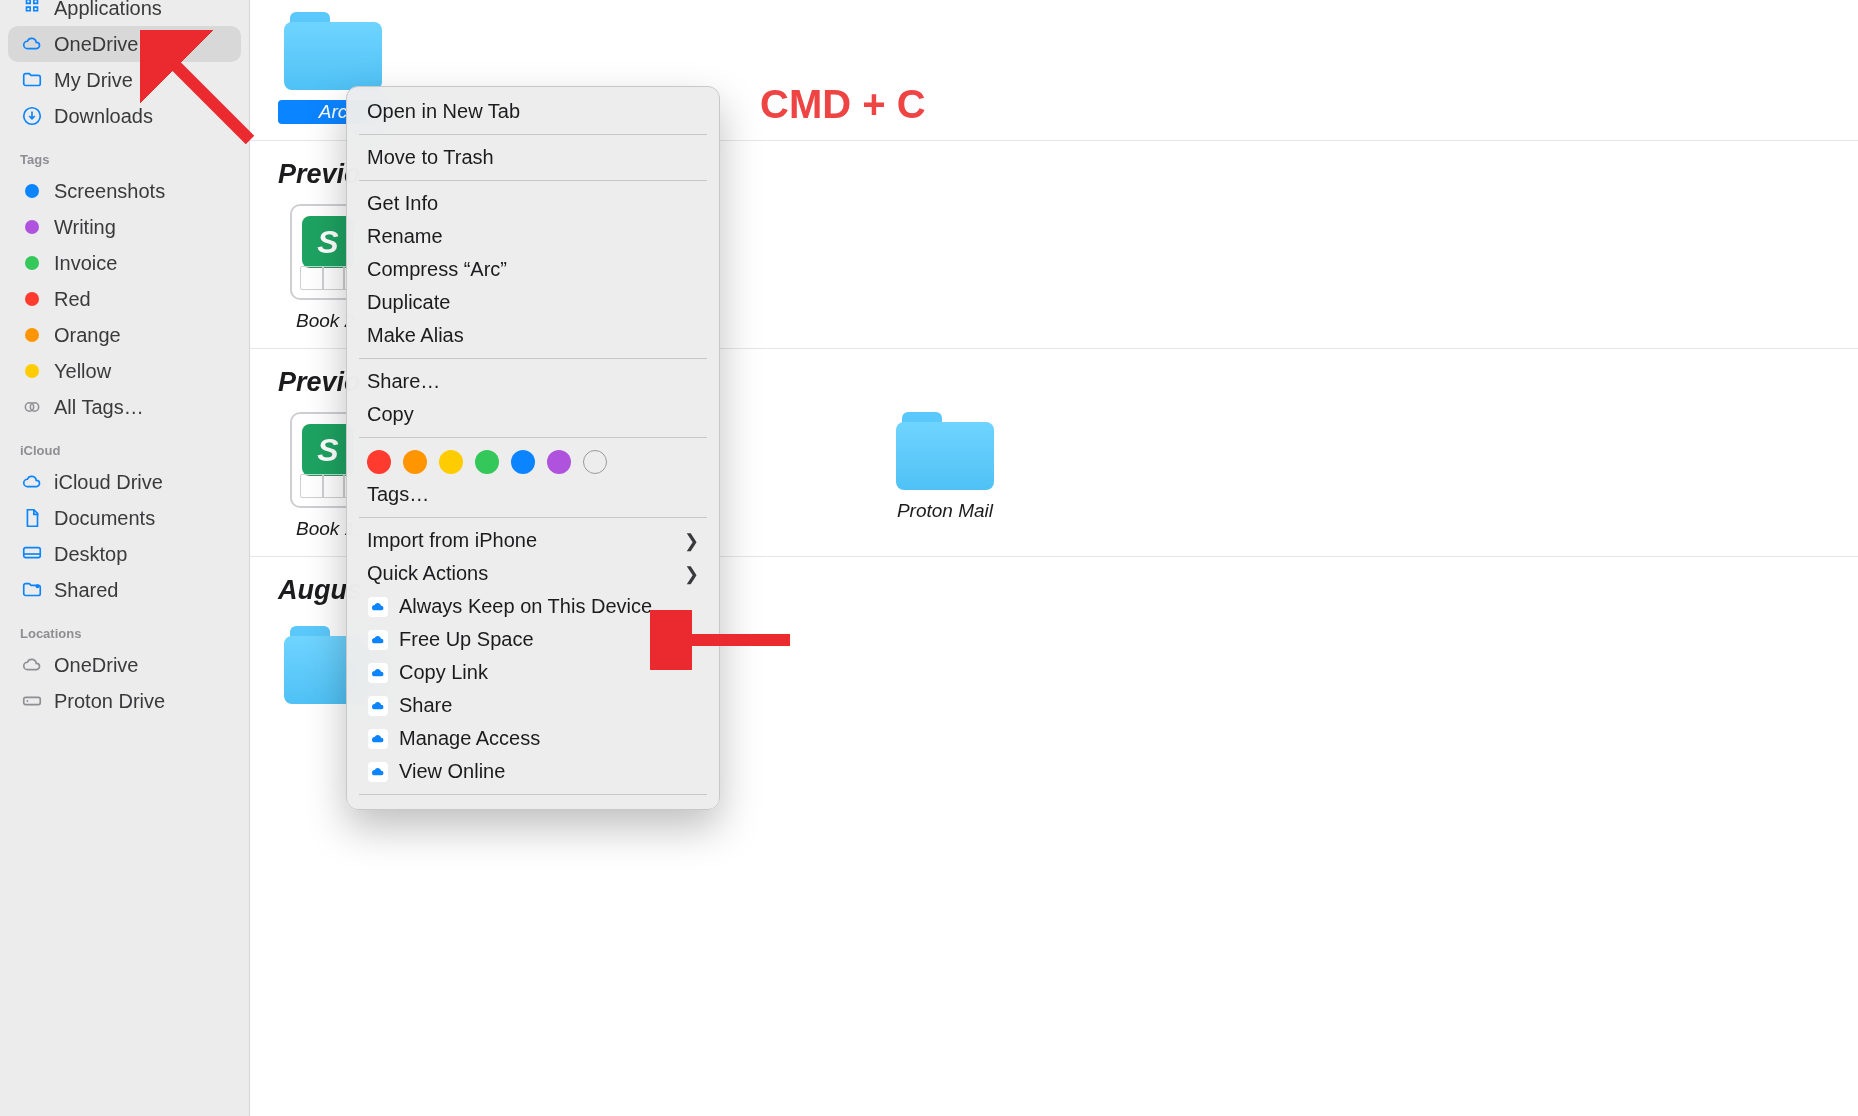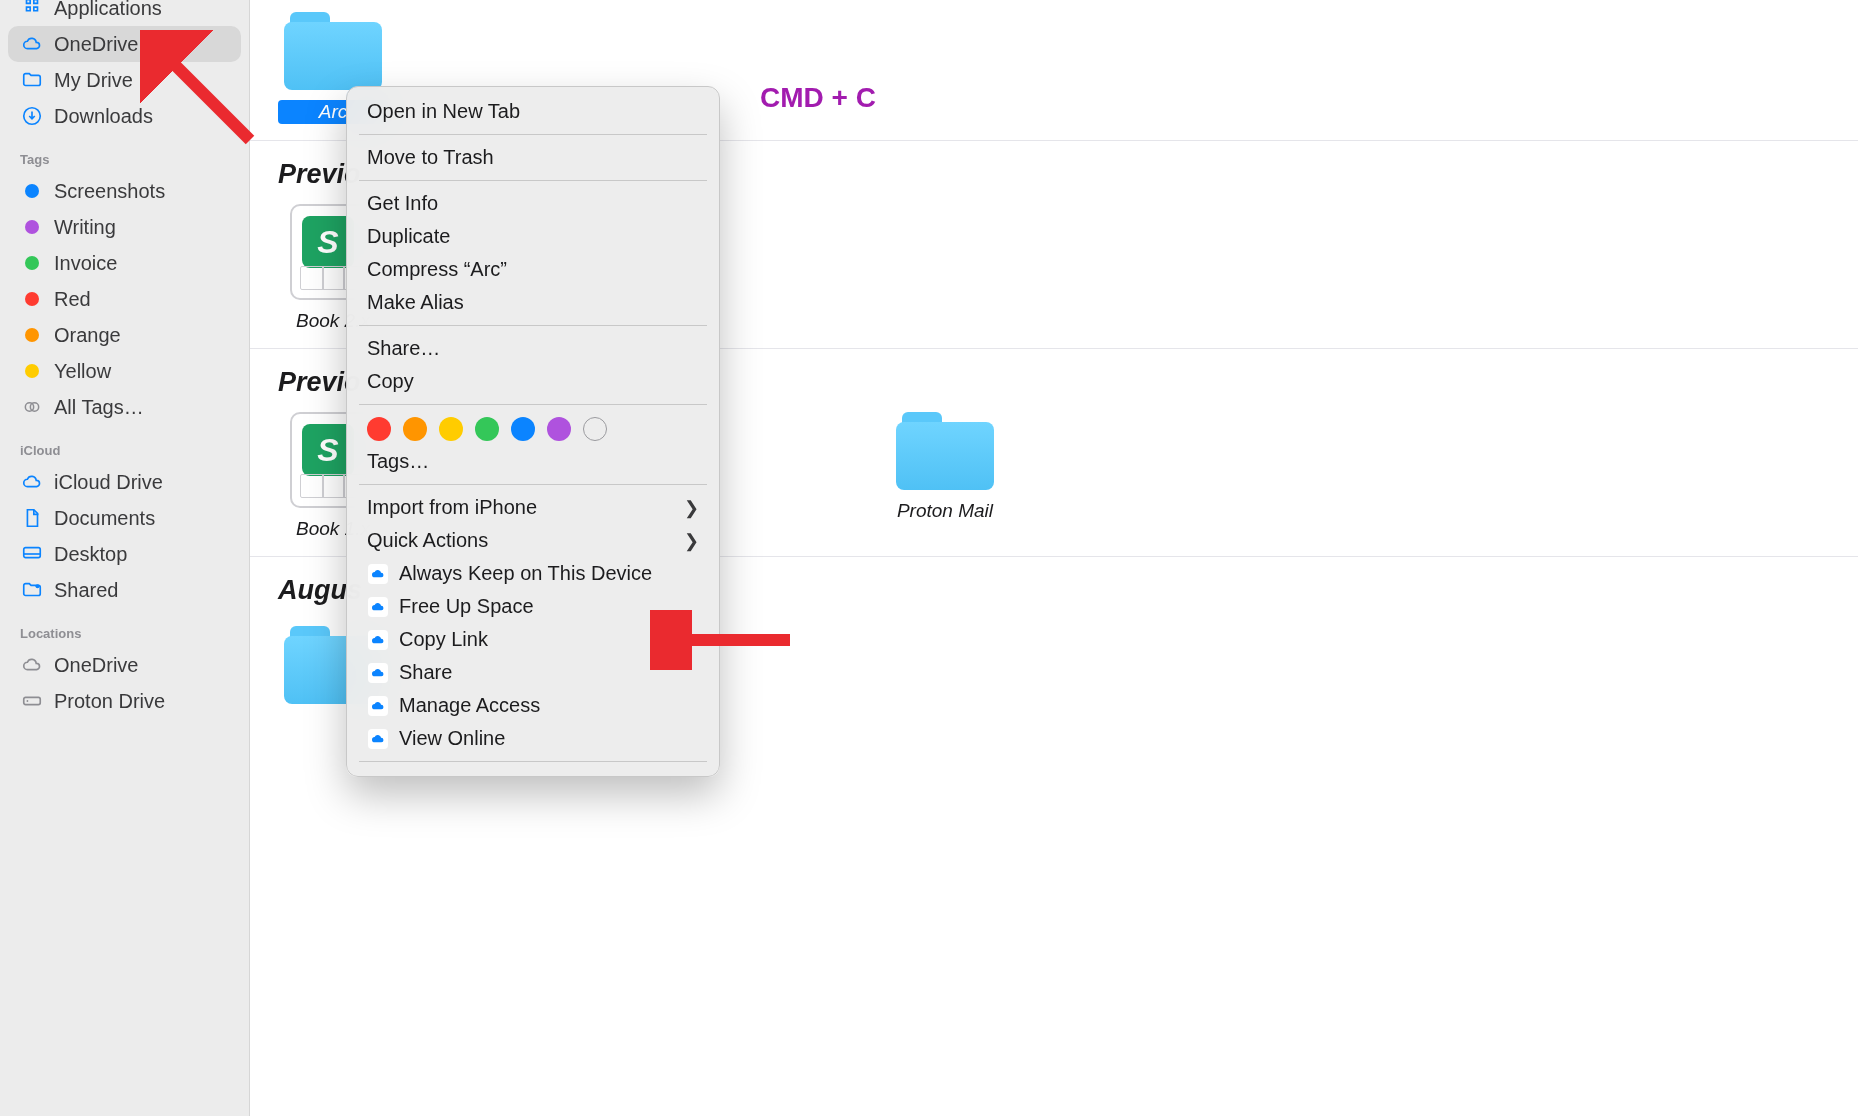--- a/index.html
+++ b/index.html
@@ -191,22 +191,22 @@
 .tag-row{
   display:flex; gap:12px; padding:6px 20px 4px 20px;
 }
 .tag-pick{ width:24px; height:24px; border-radius:50%; }
 .tag-pick.outline{ border:1.8px solid #9a9a9e; background:transparent; }
 
 
 .anno-text {
   position: absolute;
   font-weight: 800;
-  font-size: 28px;
-  color: #a21caf;
+  font-size: 40px;
+  color: #ef4444;
 }
 .arrow-anno {
   position: absolute;
   z-index: 60;
 }
 .arrow-anno svg { display:block; }
 
 </style>
 </head>
 <body>
@@ -421,24 +421,27 @@
     </div>
   <div class="cm-sep"></div>
   <div class="cm-item">
       <span>Move to Trash</span>
     </div>
   <div class="cm-sep"></div>
   <div class="cm-item">
       <span>Get Info</span>
     </div>
   <div class="cm-item">
+      <span>Rename</span>
+    </div>
+  <div class="cm-item">
+      <span>Compress “Arc”</span>
+    </div>
+  <div class="cm-item">
       <span>Duplicate</span>
-    </div>
-  <div class="cm-item">
-      <span>Compress “Arc”</span>
     </div>
   <div class="cm-item">
       <span>Make Alias</span>
     </div>
   <div class="cm-sep"></div>
   <div class="cm-item">
       <span>Share…</span>
     </div>
   <div class="cm-item">
       <span>Copy</span>

